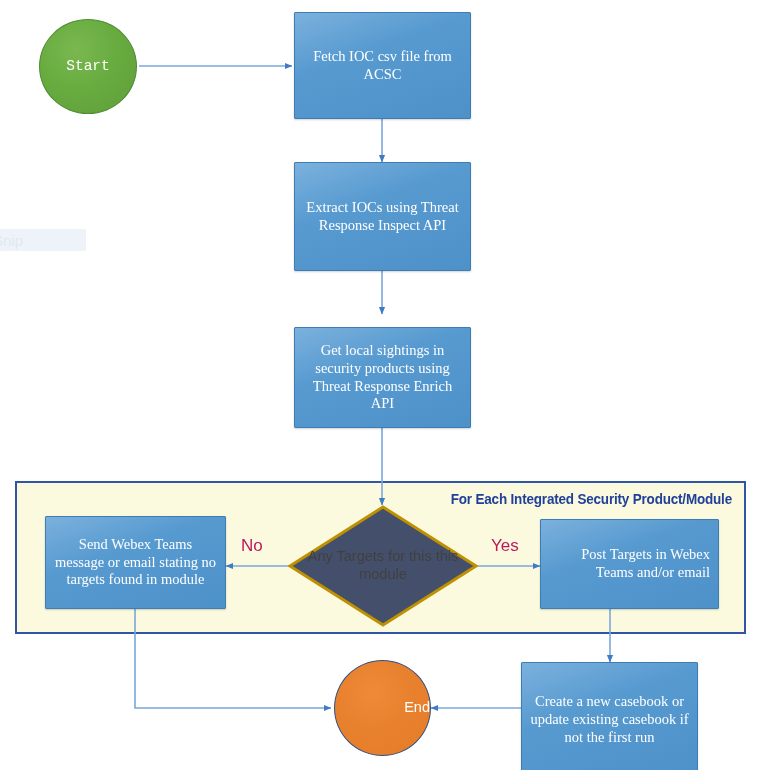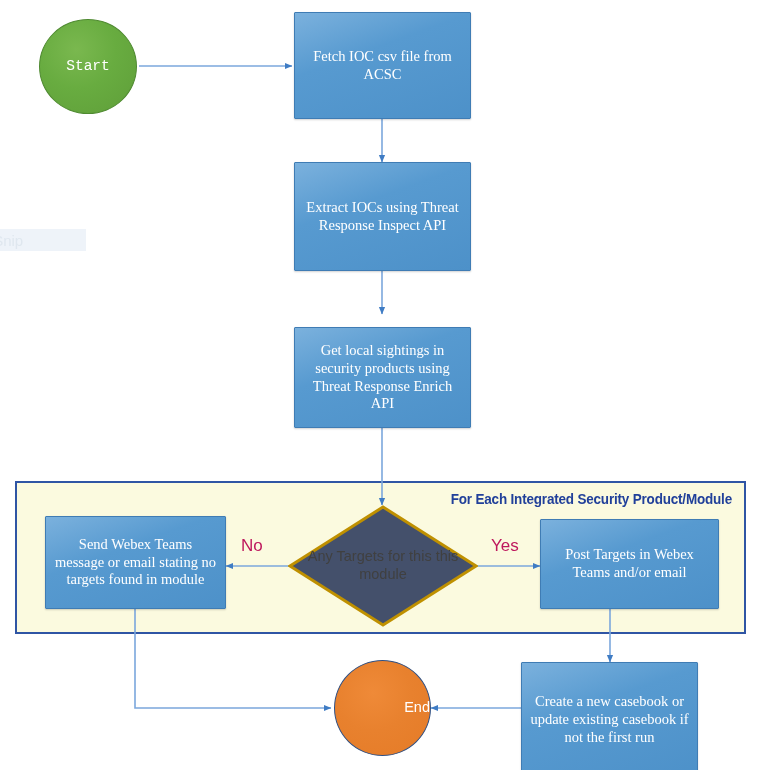--- a/index.html
+++ b/index.html
@@ -168,21 +168,21 @@
     <svg width="190" height="122" viewBox="0 0 190 122" style="position:absolute;left:0;top:0;">
       <polygon points="95,2 188,61 95,120 2,61" fill="#44506b" stroke="#bf9000" stroke-width="3"></polygon>
     </svg>
     <span class="dlabel">Any Targets for this this module</span>
   </div>
 
   <div class="node proc" style="left:45px; top:516px; width:181px; height:93px;">
     <span>Send Webex Teams message or email stating no targets found in module</span>
   </div>
 
-  <div class="node proc" style="left:540px; top:519px; width:179px; height:90px;">
+  <div class="node proc" style="left:540px; top:519px; width:179px; height:90px;text-align:right;">
     <span>Post Targets in Webex Teams and/or email</span>
   </div>
 
   <div class="node proc" style="left:521px; top:662px; width:177px; height:116px;">
     <span>Create a new casebook or update existing casebook if not the first run</span>
   </div>
 
   <div class="node terminator end-node" style="left:334px; top:660px; width:97px; height:96px;">
     <span>End</span>
   </div>

